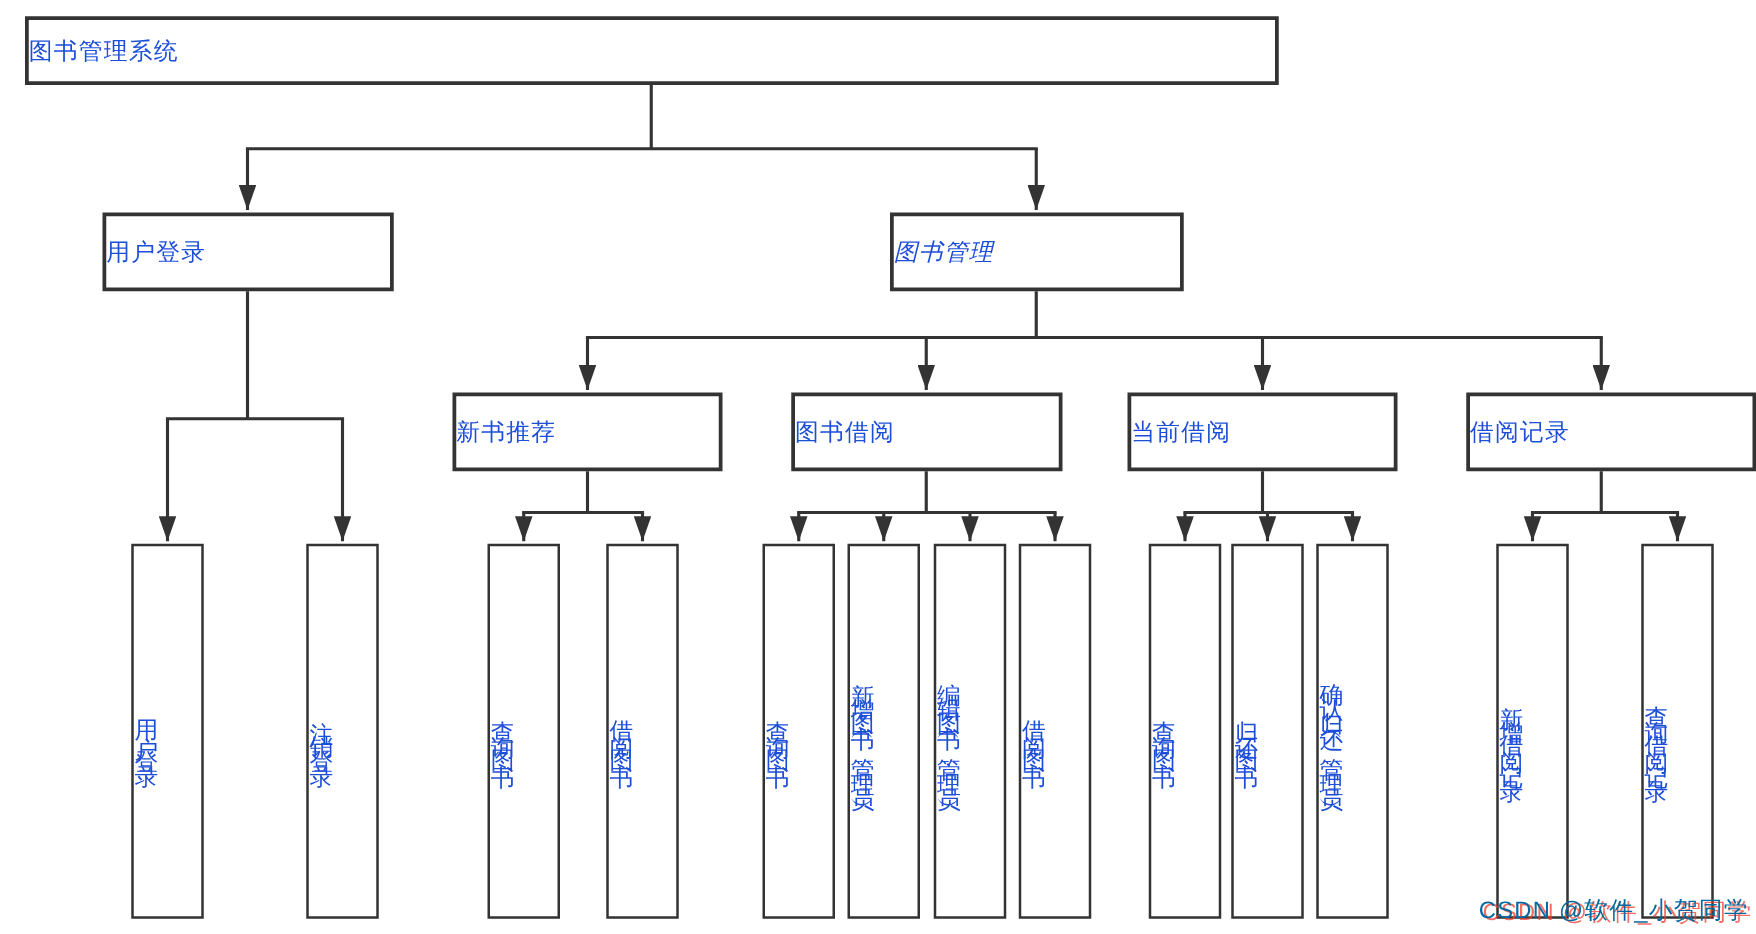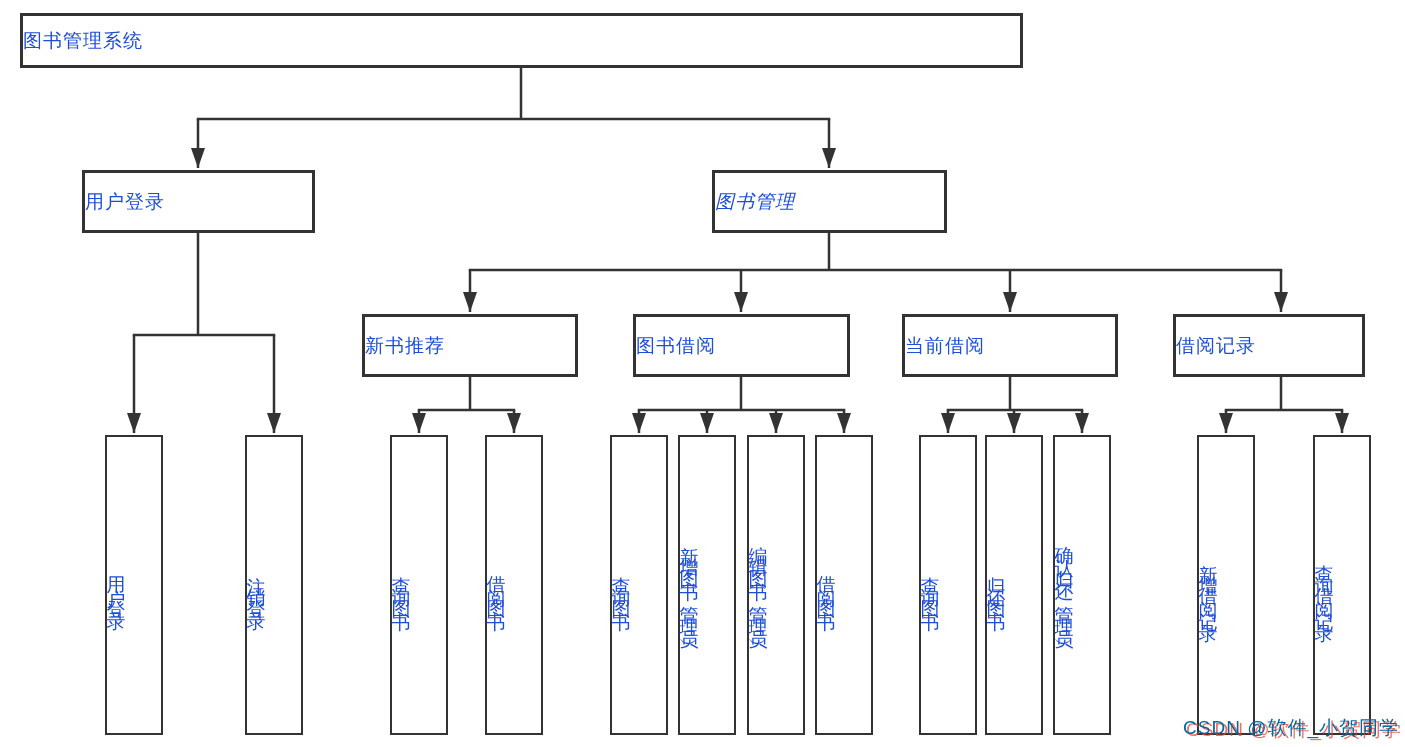--- a/index.html
+++ b/index.html
@@ -101,21 +101,21 @@
 
   <div class="node" style="left:362px;top:314px;width:216px;height:63px;">
     <span>新书推荐</span>
   </div>
   <div class="node" style="left:633px;top:314px;width:217px;height:63px;font-family:Liberation Serif, serif;">
     <span>图书借阅</span>
   </div>
   <div class="node" style="left:902px;top:314px;width:216px;height:63px;">
     <span>当前借阅</span>
   </div>
-  <div class="node" style="left:1173px;top:314px;width:192px;height:63px;">
+  <div class="node" style="left:1173px;top:314px;width:232px;height:63px;">
     <span>借阅记录</span>
   </div>
 
   <div class="node leaf" style="left:105px;top:435px;width:58px;height:300px;">
     <span>用户登录</span>
   </div>
   <div class="node leaf" style="left:245px;top:435px;width:58px;height:300px;">
     <span>注销登录</span>
   </div>
 

